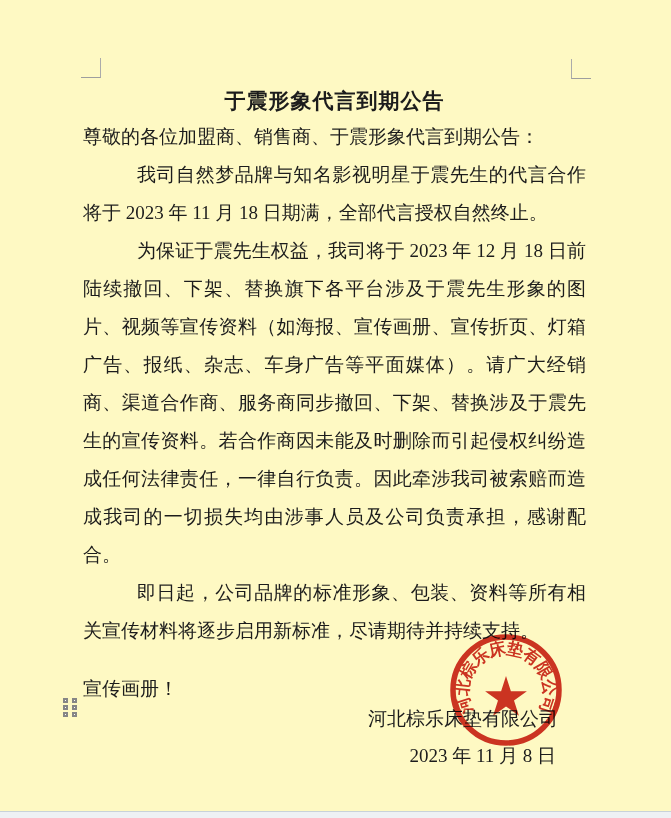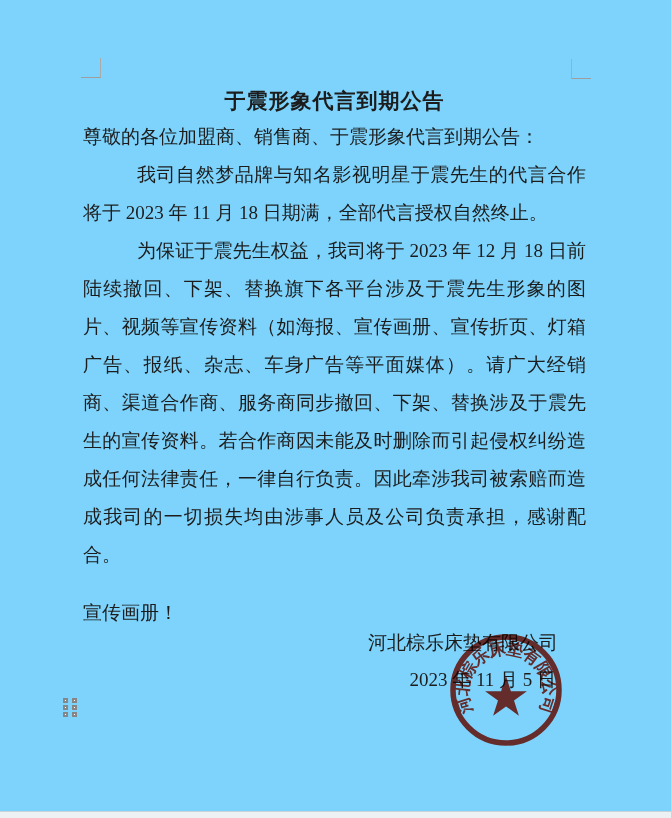--- a/index.html
+++ b/index.html
@@ -4,21 +4,21 @@
 <style>
   * { margin: 0; padding: 0; box-sizing: border-box; }
   html, body { width: 671px; height: 818px; }
   body {
     background: #ffffff;
     font-family: "Liberation Serif", "DejaVu Serif", serif;
     color: #1c1c1c;
     overflow: hidden;
     position: relative;
   }
-  .page { position: absolute; inset: 0; background: #7dd3fc; }
+  .page { position: absolute; inset: 0; background: #fef9c3; }
 
   
   .crop-mark { position: absolute; width: 20px; height: 20px; }
   .crop-mark.tl { left: 81px; top: 58px; border-right: 1px solid #ababab; border-bottom: 1px solid #9e9e9e; }
   .crop-mark.tr { left: 571px; top: 59px; border-left: 1px solid #ababab; border-bottom: 1px solid #9e9e9e; }
 
   
   .text-area {
     position: absolute;
     left: 83px; top: 84px;
@@ -108,27 +108,28 @@
     <h1 class="doc-title">于震形象代言到期公告</h1>
 
     <p class="salutation">尊敬的各位加盟商、销售商、于震形象代言到期公告：</p>
 
     <div>
 
         <p class="para">我司自然梦品牌与知名影视明星于震先生的代言合作将于 2023 年 11 月 18 日期满，全部代言授权自然终止。</p>
 
         <p class="para">为保证于震先生权益，我司将于 2023 年 12 月 18 日前陆续撤回、下架、替换旗下各平台涉及于震先生形象的图片、视频等宣传资料（如海报、宣传画册、宣传折页、灯箱广告、报纸、杂志、车身广告等平面媒体）。请广大经销商、渠道合作商、服务商同步撤回、下架、替换涉及于震先生的宣传资料。若合作商因未能及时删除而引起侵权纠纷造成任何法律责任，一律自行负责。因此牵涉我司被索赔而造成我司的一切损失均由涉事人员及公司负责承担，感谢配合。</p>
 
+        <p class="para">即日起，公司品牌的标准形象、包装、资料等所有相关宣传材料将逐步启用新标准，尽请期待并持续支持。</p>
       </div>
 
     <p class="closing">宣传画册！</p>
 
     <div class="signature">
       <div class="company-line">河北棕乐床垫有限公司</div>
-      <div class="date-line">2023 年 11 月 5 日</div>
+      <div class="date-line">2023 年 11 月 8 日</div>
     </div>
   </div>
 
   <svg class="seal" viewBox="0 0 120 120" xmlns="http://www.w3.org/2000/svg">
     <defs>
       <path id="seal-arc" d="M 27.1 81 A 38 38 0 1 1 92.9 81" fill="none"></path>
     </defs>
     <circle cx="60" cy="60" r="53" fill="none" stroke-width="5.5" stroke="#cc352b"></circle>
     <polygon points="0,-22 4.9,-6.8 20.9,-6.8 8.0,2.6 12.9,17.8 0,8.4 -12.9,17.8 -8.0,2.6 -20.9,-6.8 -4.9,-6.8" transform="translate(60,68)" fill="#cc352b"></polygon>
     <text font-size="16.5" fill="#cc352b">

